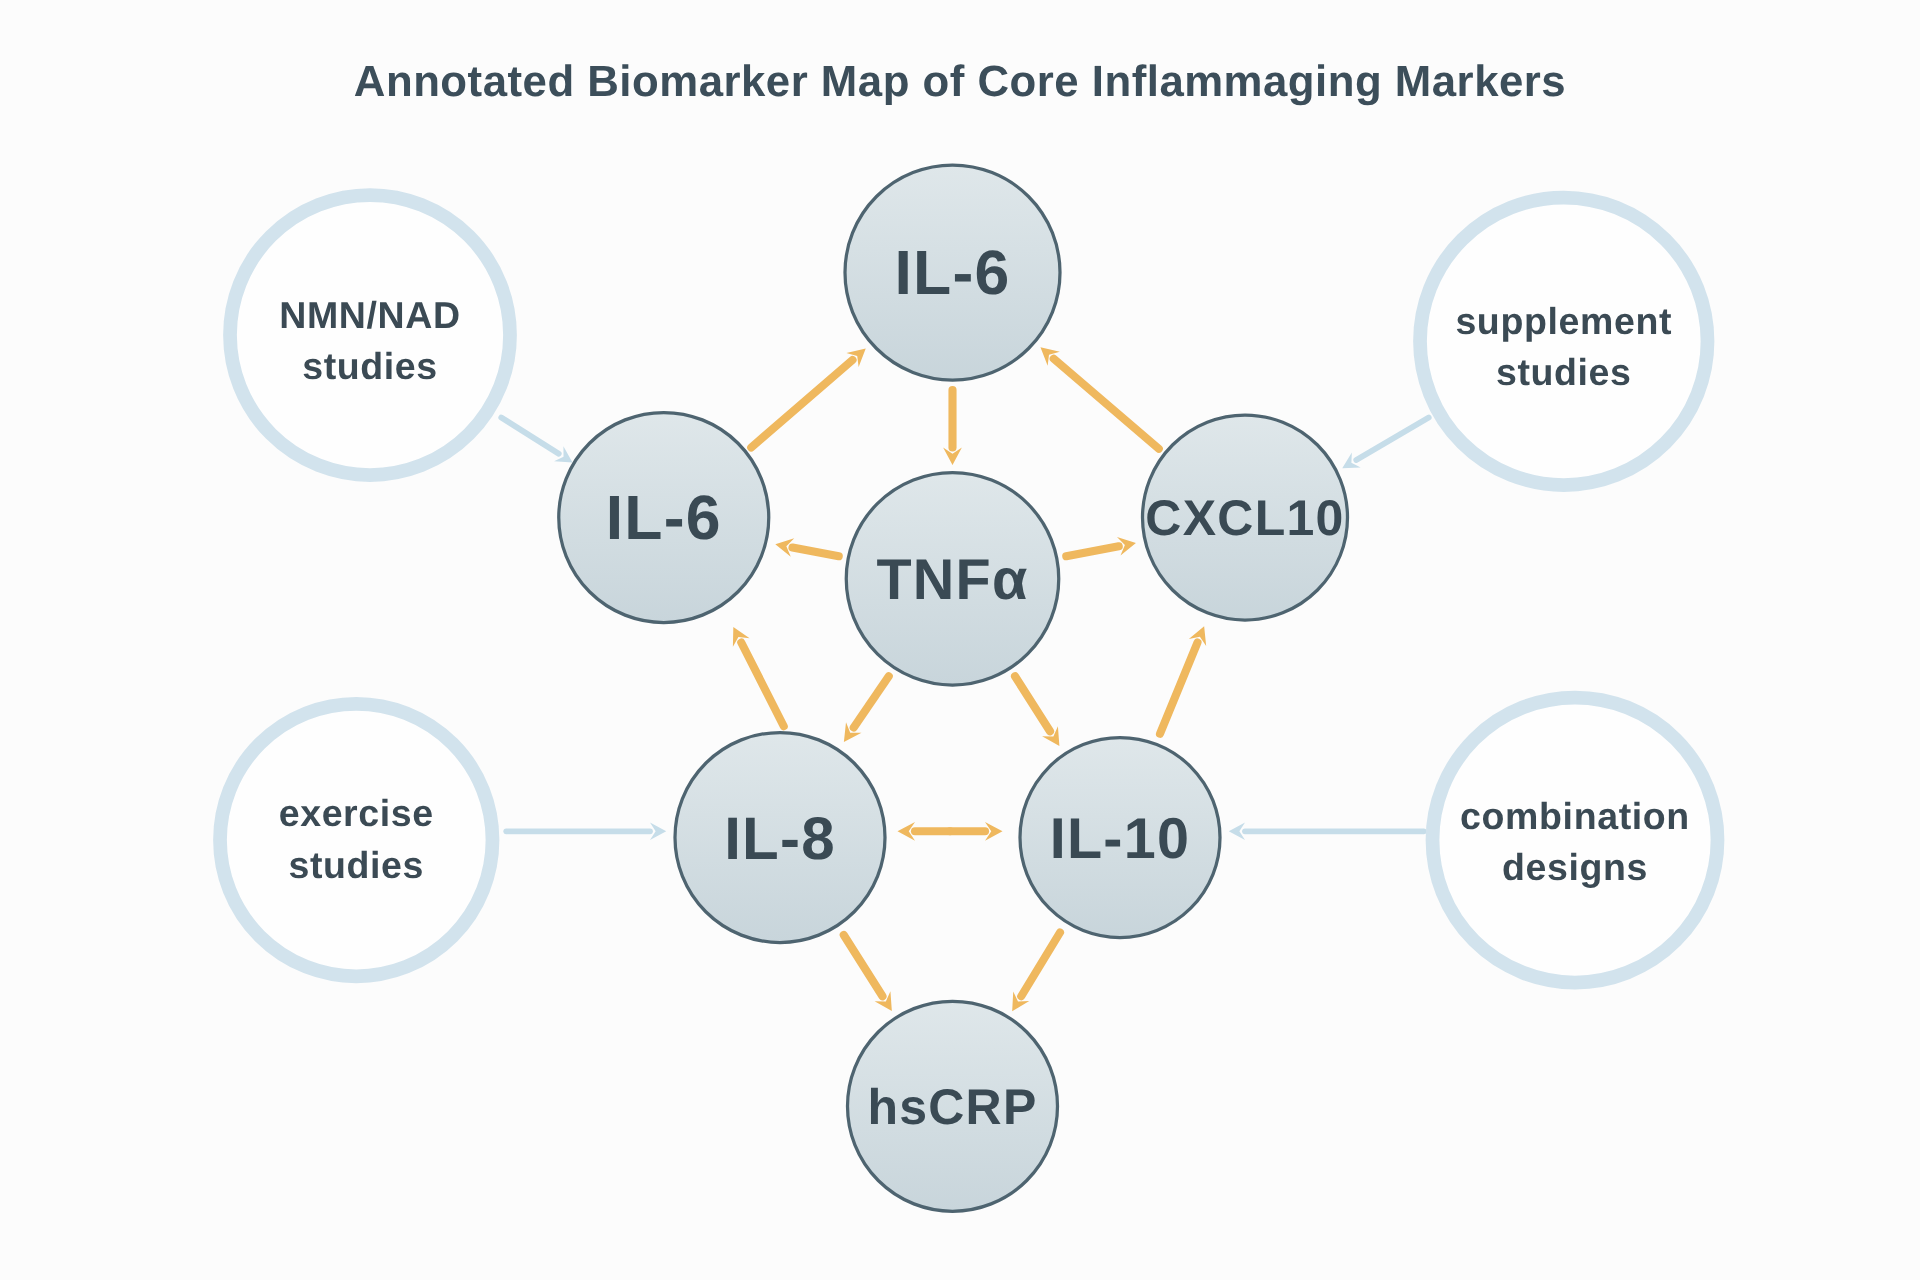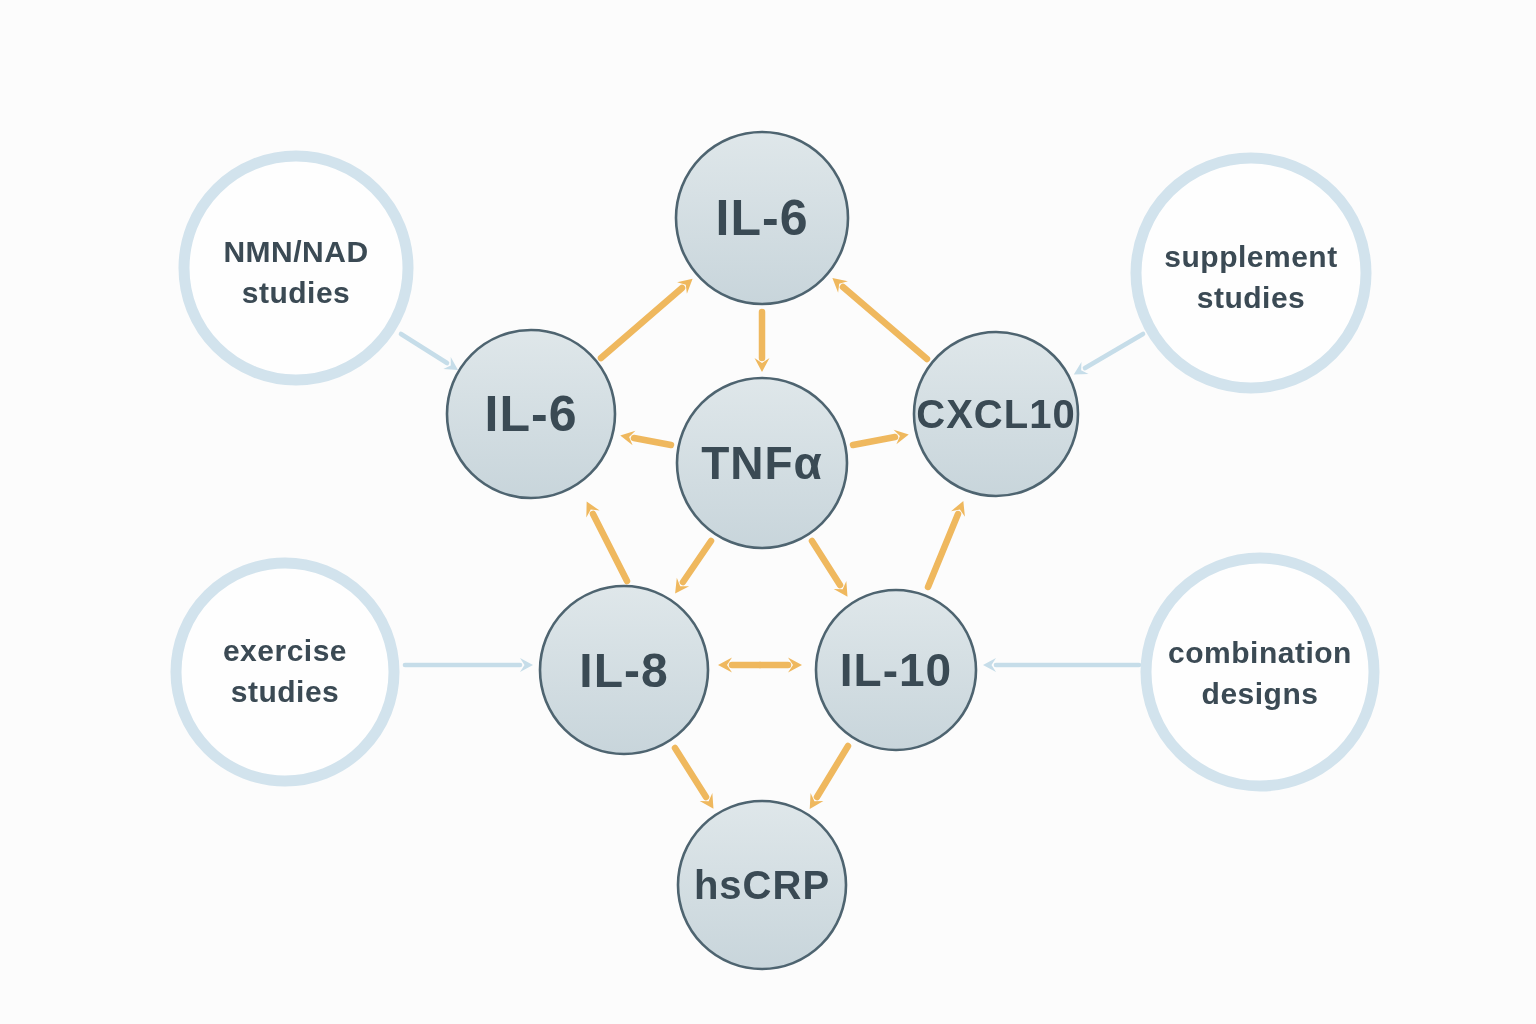--- a/index.html
+++ b/index.html
@@ -57,20 +57,21 @@
     stroke-width:4.6px;
     stroke-linecap:round;
     fill:none;
   }
 </style>
 </head>
 <body>
 
 <div class="canvas">
 
+  <h1 class="title">Annotated Biomarker Map of Core Inflammaging Markers</h1>
 
   <svg width="1536" height="1024" viewBox="0 0 1536 1024">
     <defs>
       <linearGradient id="nodeGrad" x1="0" y1="0" x2="0" y2="1">
         <stop offset="0" stop-color="#dfe7ea"></stop>
         <stop offset="1" stop-color="#c8d5db"></stop>
       </linearGradient>
       <marker id="arrowO" markerUnits="userSpaceOnUse" markerWidth="20" markerHeight="24" refX="2" refY="11" orient="auto">
         <path d="M2,3.5 L16,11 L2,18.5 L7,11 Z" fill="#efb85e"></path>
       </marker>

